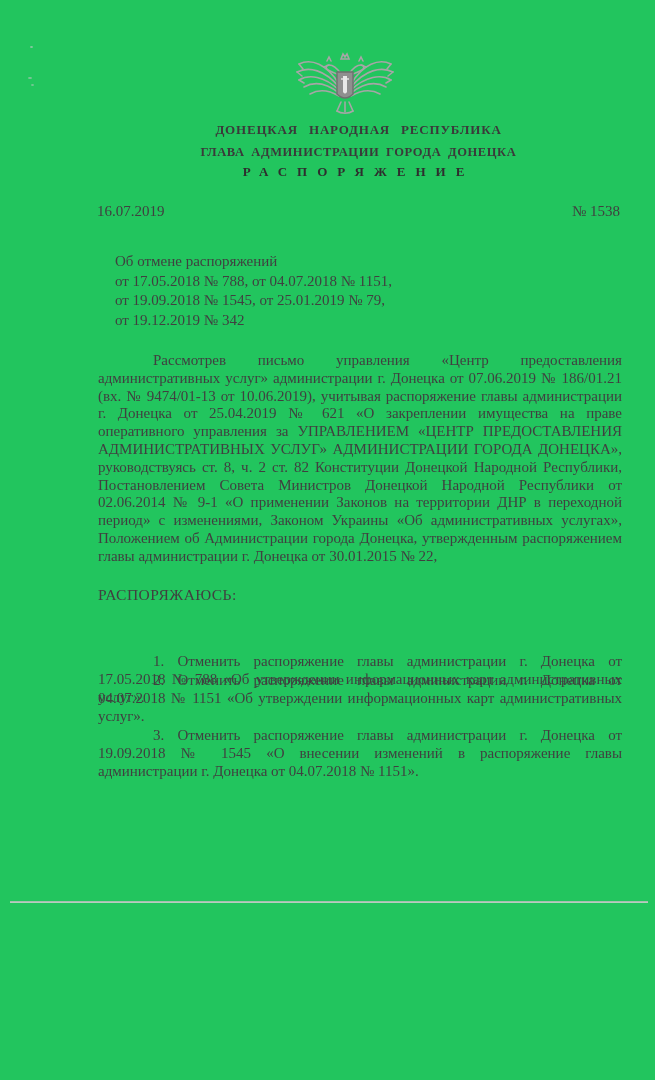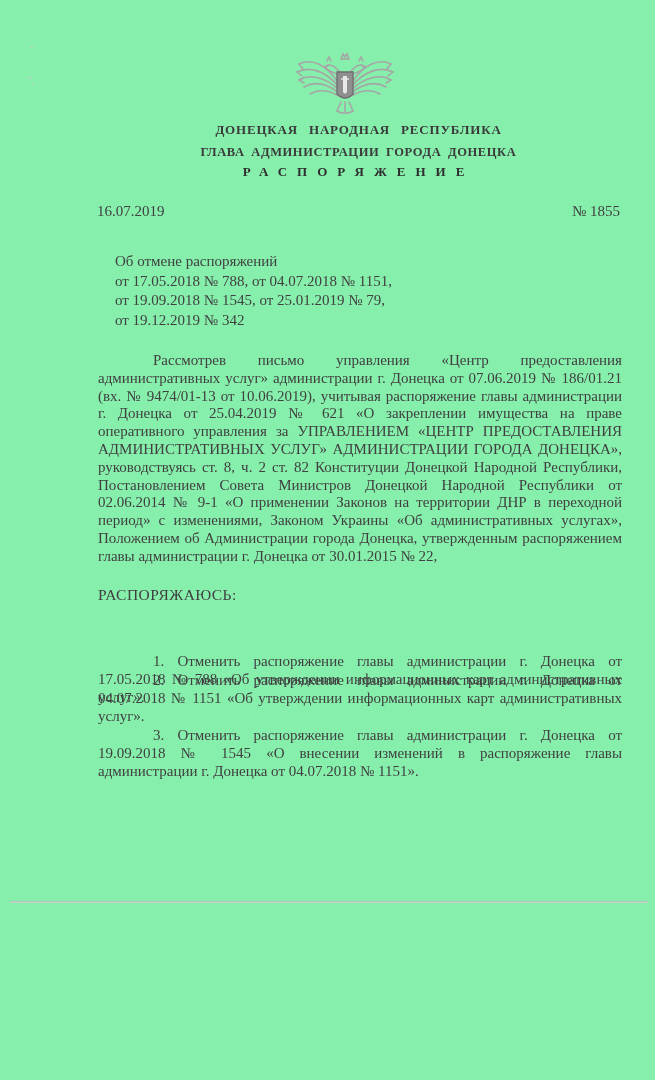--- a/index.html
+++ b/index.html
@@ -4,21 +4,21 @@
 <style>
   html,body { margin:0; padding:0; }
   body {
     width:655px; height:1080px;
     background:#ffffff;
     font-family:"Liberation Serif","DejaVu Serif",serif;
     color:#404040;
     position:relative;
     overflow:hidden;
   }
-  .page { position:absolute; inset:0; background:#86efac; }
+  .page { position:absolute; inset:0; background:#22c55e; }
 
   
   .speck { position:absolute; background:#c9c9c9; border-radius:50%; }
   .speck.s1 { left:30px; top:46px; width:3px; height:2px; opacity:.6; }
   .speck.s2 { left:28px; top:77px; width:4px; height:2px; opacity:.55; }
   .speck.s3 { left:31px; top:84px; width:3px; height:2px; opacity:.5; }
 
   .emblem {
     position:absolute; left:291px; top:52px;
     width:108px; height:66px;
@@ -116,21 +116,21 @@
       </g>
     </svg>
   </div>
 
   <div class="hdr hdr-republic">ДОНЕЦКАЯ  НАРОДНАЯ  РЕСПУБЛИКА</div>
   <div class="hdr hdr-authority">ГЛАВА АДМИНИСТРАЦИИ ГОРОДА ДОНЕЦКА</div>
   <div class="hdr hdr-doctype">РАСПОРЯЖЕНИЕ</div>
 
   <div class="meta-row">
     <span>16.07.2019</span>
-    <span>№ 1855</span>
+    <span>№ 1538</span>
   </div>
 
   <div class="subject">
     <div>Об отмене распоряжений</div>
     <div>от 17.05.2018 № 788, от 04.07.2018 № 1151,</div>
     <div>от 19.09.2018 № 1545, от 25.01.2019 № 79,</div>
     <div>от 19.12.2019 № 342</div>
   </div>
 
   <div class="preamble">Рассмотрев письмо управления «Центр предоставления административных услуг» администрации г. Донецка от 07.06.2019 № 186/01.21 (вх. № 9474/01-13 от 10.06.2019), учитывая распоряжение главы администрации г. Донецка от 25.04.2019 № 621 «О закреплении имущества на праве оперативного управления за УПРАВЛЕНИЕМ «ЦЕНТР ПРЕДОСТАВЛЕНИЯ АДМИНИСТРАТИВНЫХ УСЛУГ» АДМИНИСТРАЦИИ ГОРОДА ДОНЕЦКА», руководствуясь ст. 8, ч. 2 ст. 82 Конституции Донецкой Народной Республики, Постановлением Совета Министров Донецкой Народной Республики от 02.06.2014 № 9-1 «О применении Законов на территории ДНР в переходной период» с изменениями, Законом Украины «Об административных услугах», Положением об Администрации города Донецка, утвержденным распоряжением главы администрации г. Донецка от 30.01.2015 № 22,</div>

